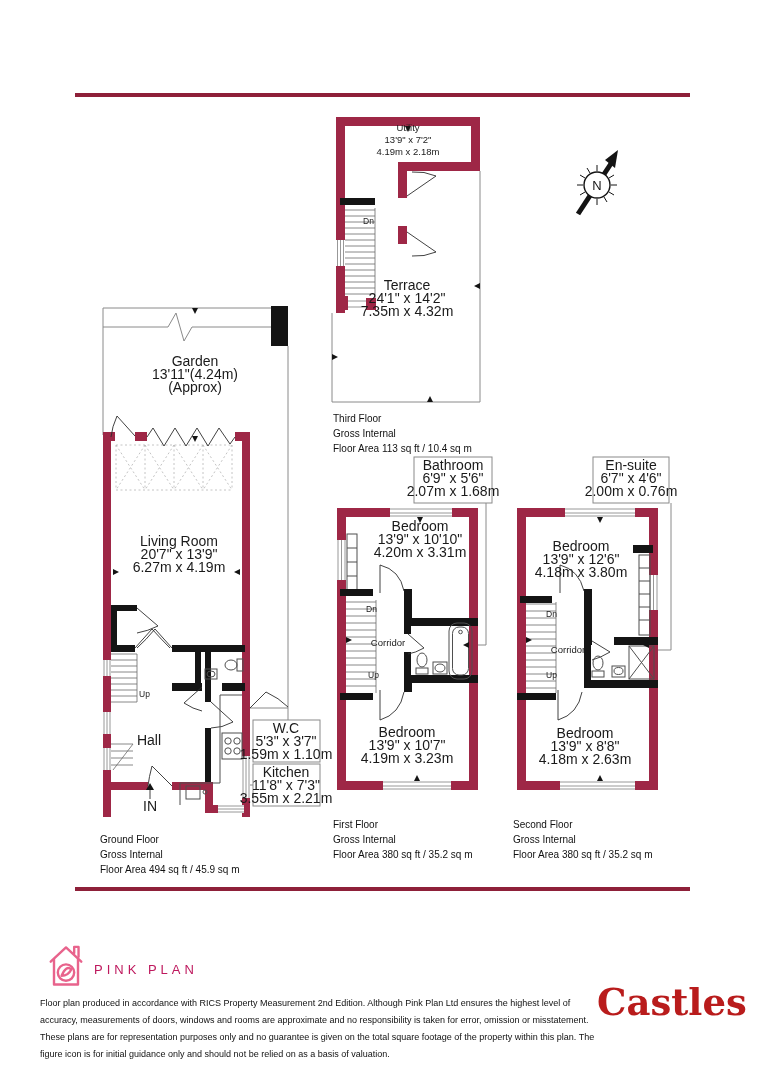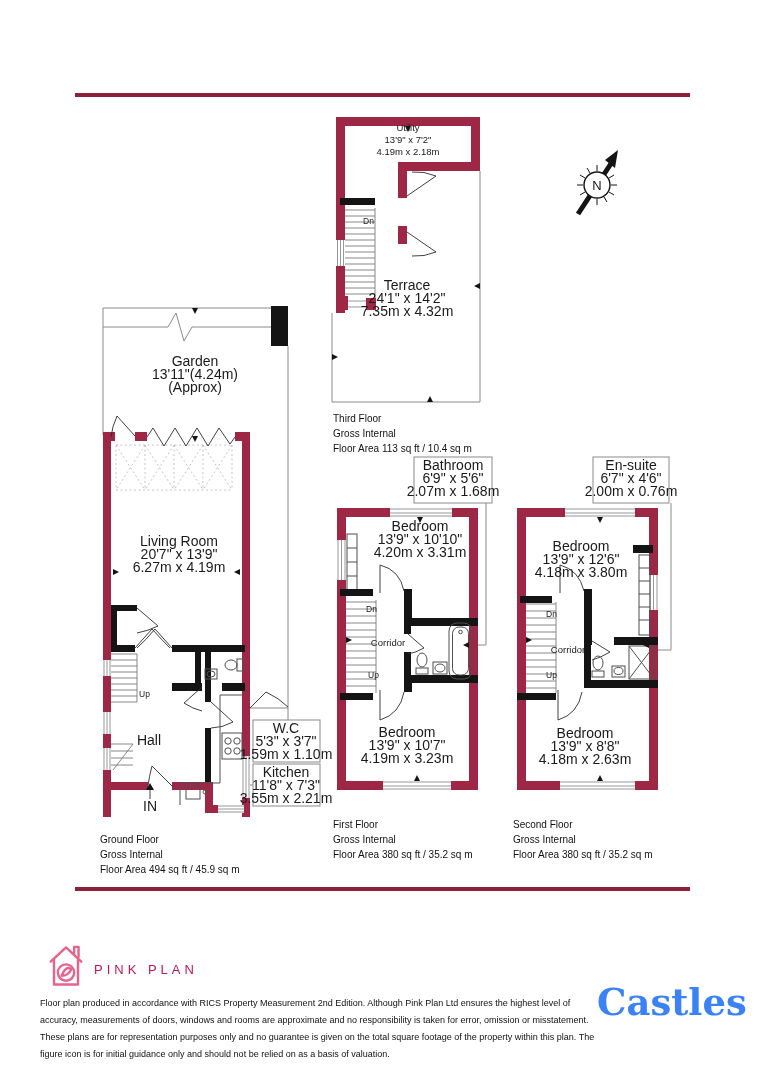--- a/index.html
+++ b/index.html
@@ -20,21 +20,21 @@
   .hdr-area b{font-weight:bold;}
   .lbl{position:absolute;font-size:14px;line-height:13px;text-align:center;
        transform:translateX(-50%);white-space:nowrap;color:#1a1a1a;}
   .lbl.small{font-size:9.5px;line-height:12px;}
   .slbl{position:absolute;font-size:8.5px;color:#222;white-space:nowrap;}
   .flabel{position:absolute;font-size:10px;line-height:15px;color:#111;white-space:nowrap;}
   .brand{position:absolute;left:94px;top:962px;font-size:13px;letter-spacing:4px;
          color:#be185d;font-weight:500;white-space:nowrap;}
   .disc{position:absolute;left:40px;top:995px;width:556px;font-size:9px;line-height:17px;color:#111;}
   .castles{position:absolute;left:597px;top:980px;width:146px;text-align:center;
-           font-family:"DejaVu Serif",serif;font-weight:bold;font-size:37px;color:#3b82f6;}
+           font-family:"DejaVu Serif",serif;font-weight:bold;font-size:37px;color:#b91c1c;}
 </style>
 </head>
 <body>
 
 <div id="page">
 
   <svg width="764" height="1080" viewBox="0 0 764 1080">
 
     <rect x="75" y="93" width="615" height="4" fill="#8e2039"></rect>
     <rect x="75" y="887" width="615" height="4" fill="#8e2039"></rect>

